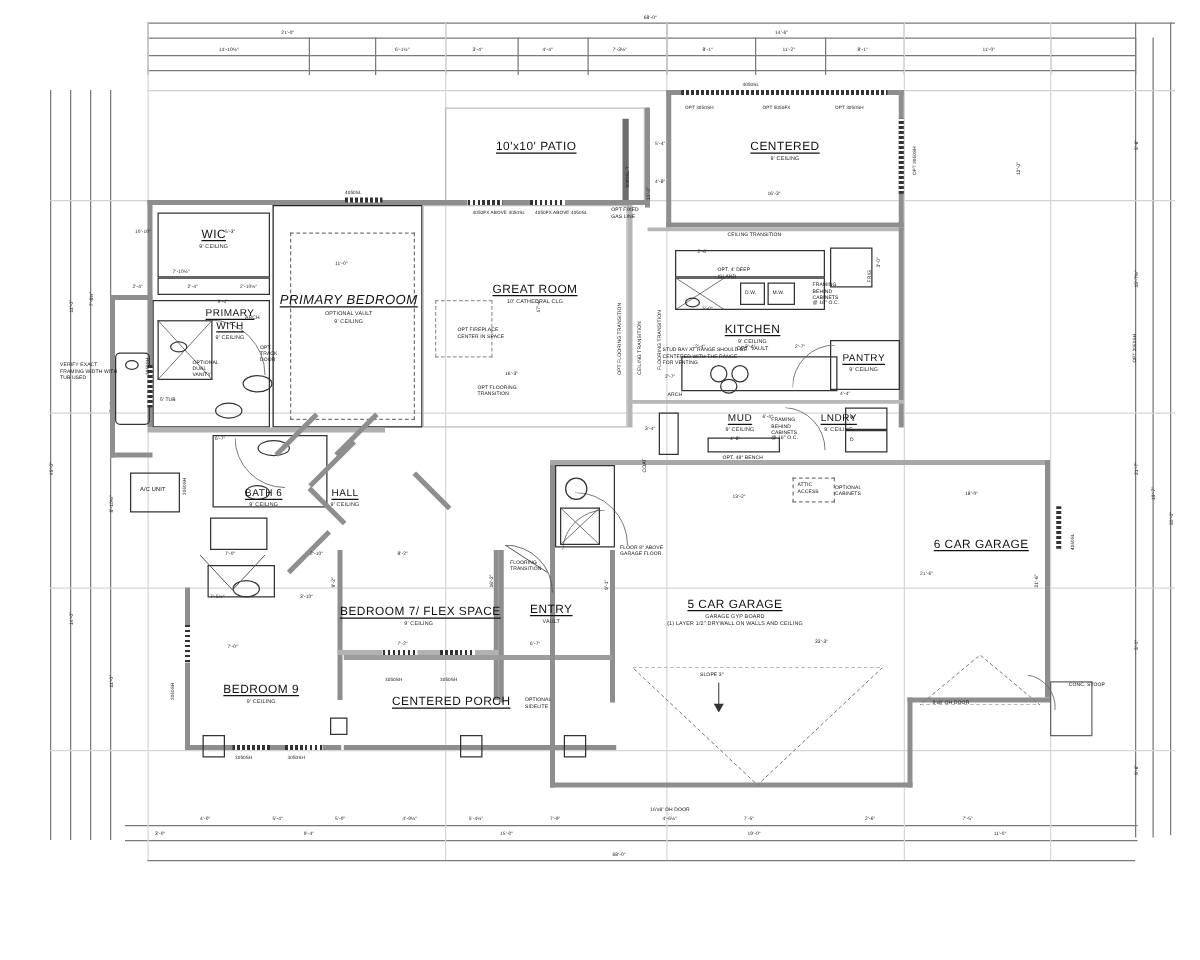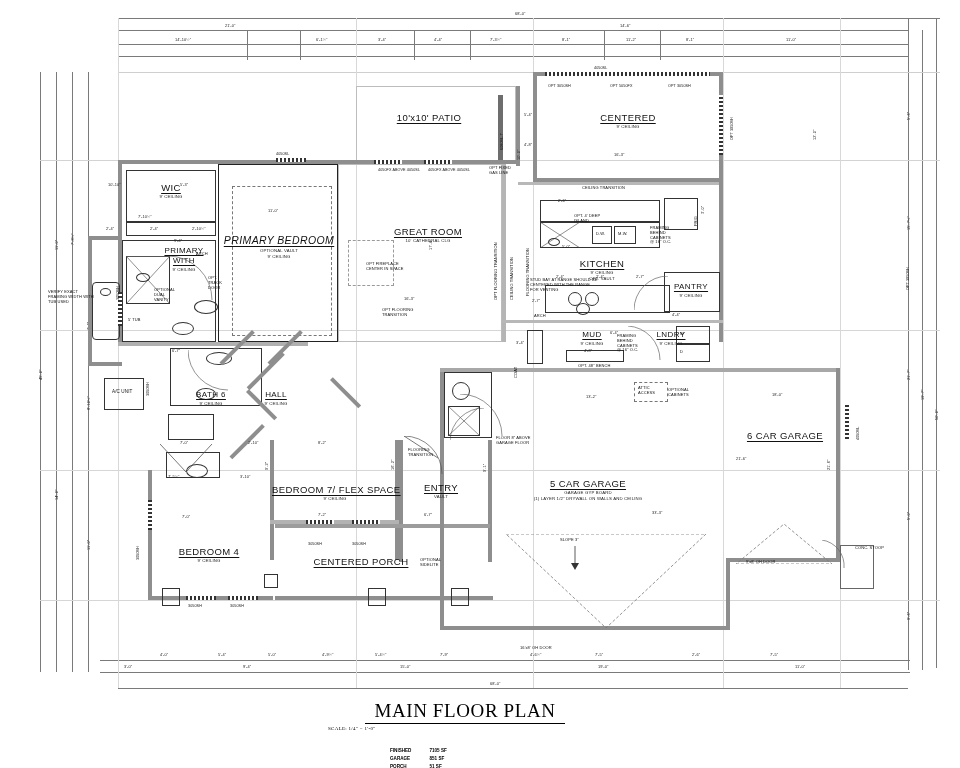--- a/index.html
+++ b/index.html
@@ -356,21 +356,21 @@
   <div class="rlabel" style="left:536px;top:478px;width:104px;">5 CAR GARAGE</div>
   <div class="rsub" style="left:516px;top:490px;width:144px;">GARAGE GYP BOARD</div>
   <div class="rsub" style="left:506px;top:496px;width:164px;">(1) LAYER 1/2" DRYWALL ON WALLS AND CEILING</div>
 
   <div class="rlabel" style="left:272px;top:484px;width:126px;">BEDROOM 7/ FLEX SPACE</div>
   <div class="rsub" style="left:272px;top:496px;width:126px;">9' CEILING</div>
 
   <div class="rlabel" style="left:408px;top:482px;width:66px;">ENTRY</div>
   <div class="rsub" style="left:408px;top:494px;width:66px;">VAULT</div>
 
-  <div class="rlabel" style="left:164px;top:546px;width:90px;">BEDROOM 4</div>
+  <div class="rlabel" style="left:164px;top:546px;width:90px;">BEDROOM 9</div>
   <div class="rsub" style="left:164px;top:558px;width:90px;">9' CEILING</div>
 
   <div class="rlabel" style="left:308px;top:556px;width:106px;">CENTERED PORCH</div>
 
   <div class="note" style="left:366px;top:262px;">OPT FIREPLACE
 CENTER IN SPACE</div>
   <div class="note" style="left:382px;top:308px;">OPT FLOORING
 TRANSITION</div>
   <div class="note v" style="left:494px;top:300px;transform-origin:0 0;transform:rotate(-90deg);">OPT FLOORING TRANSITION</div>
   <div class="note v" style="left:510px;top:300px;transform-origin:0 0;transform:rotate(-90deg);">CEILING TRANSITION</div>
@@ -485,37 +485,14 @@
   <div class="dim" style="left:532px;top:298px;">2'-7"</div>
   <div class="dim" style="left:558px;top:198px;">2'-6"</div>
   <div class="dim v" style="left:700px;top:214px;transform-origin:0 0;transform:rotate(-90deg);">3'-0"</div>
   <div class="dim" style="left:524px;top:112px;">5'-4"</div>
   <div class="dim" style="left:524px;top:142px;">4'-8"</div>
   <div class="dim v" style="left:516px;top:160px;transform-origin:0 0;transform:rotate(-90deg);">10'-0"</div>
   <div class="dim" style="left:736px;top:456px;">21'-6"</div>
   <div class="dim" style="left:168px;top:474px;">7'-5½"</div>
   <div class="dim" style="left:240px;top:474px;">3'-10"</div>
 
-  <div id="titleblock">
-    <div id="tb-title">MAIN FLOOR PLAN</div>
-    <div id="tb-rule"></div>
-    <div style="position:relative;height:22px;">
-      <div id="tb-scale" style="position:absolute;left:28px;top:0;">SCALE: 1/4" = 1'-0"</div>
-      <table id="tb-areas">
-        <tbody>
-            <tr>
-          <td>FINISHED</td>
-          <td>7105 SF</td>
-        </tr>
-        <tr>
-          <td>GARAGE</td>
-          <td>851 SF</td>
-        </tr>
-        <tr>
-          <td>PORCH</td>
-          <td>51 SF</td>
-        </tr>
-      </tbody>
-        </table>
-    </div>
-  </div>
 
 </div>
 
 </body></html>

